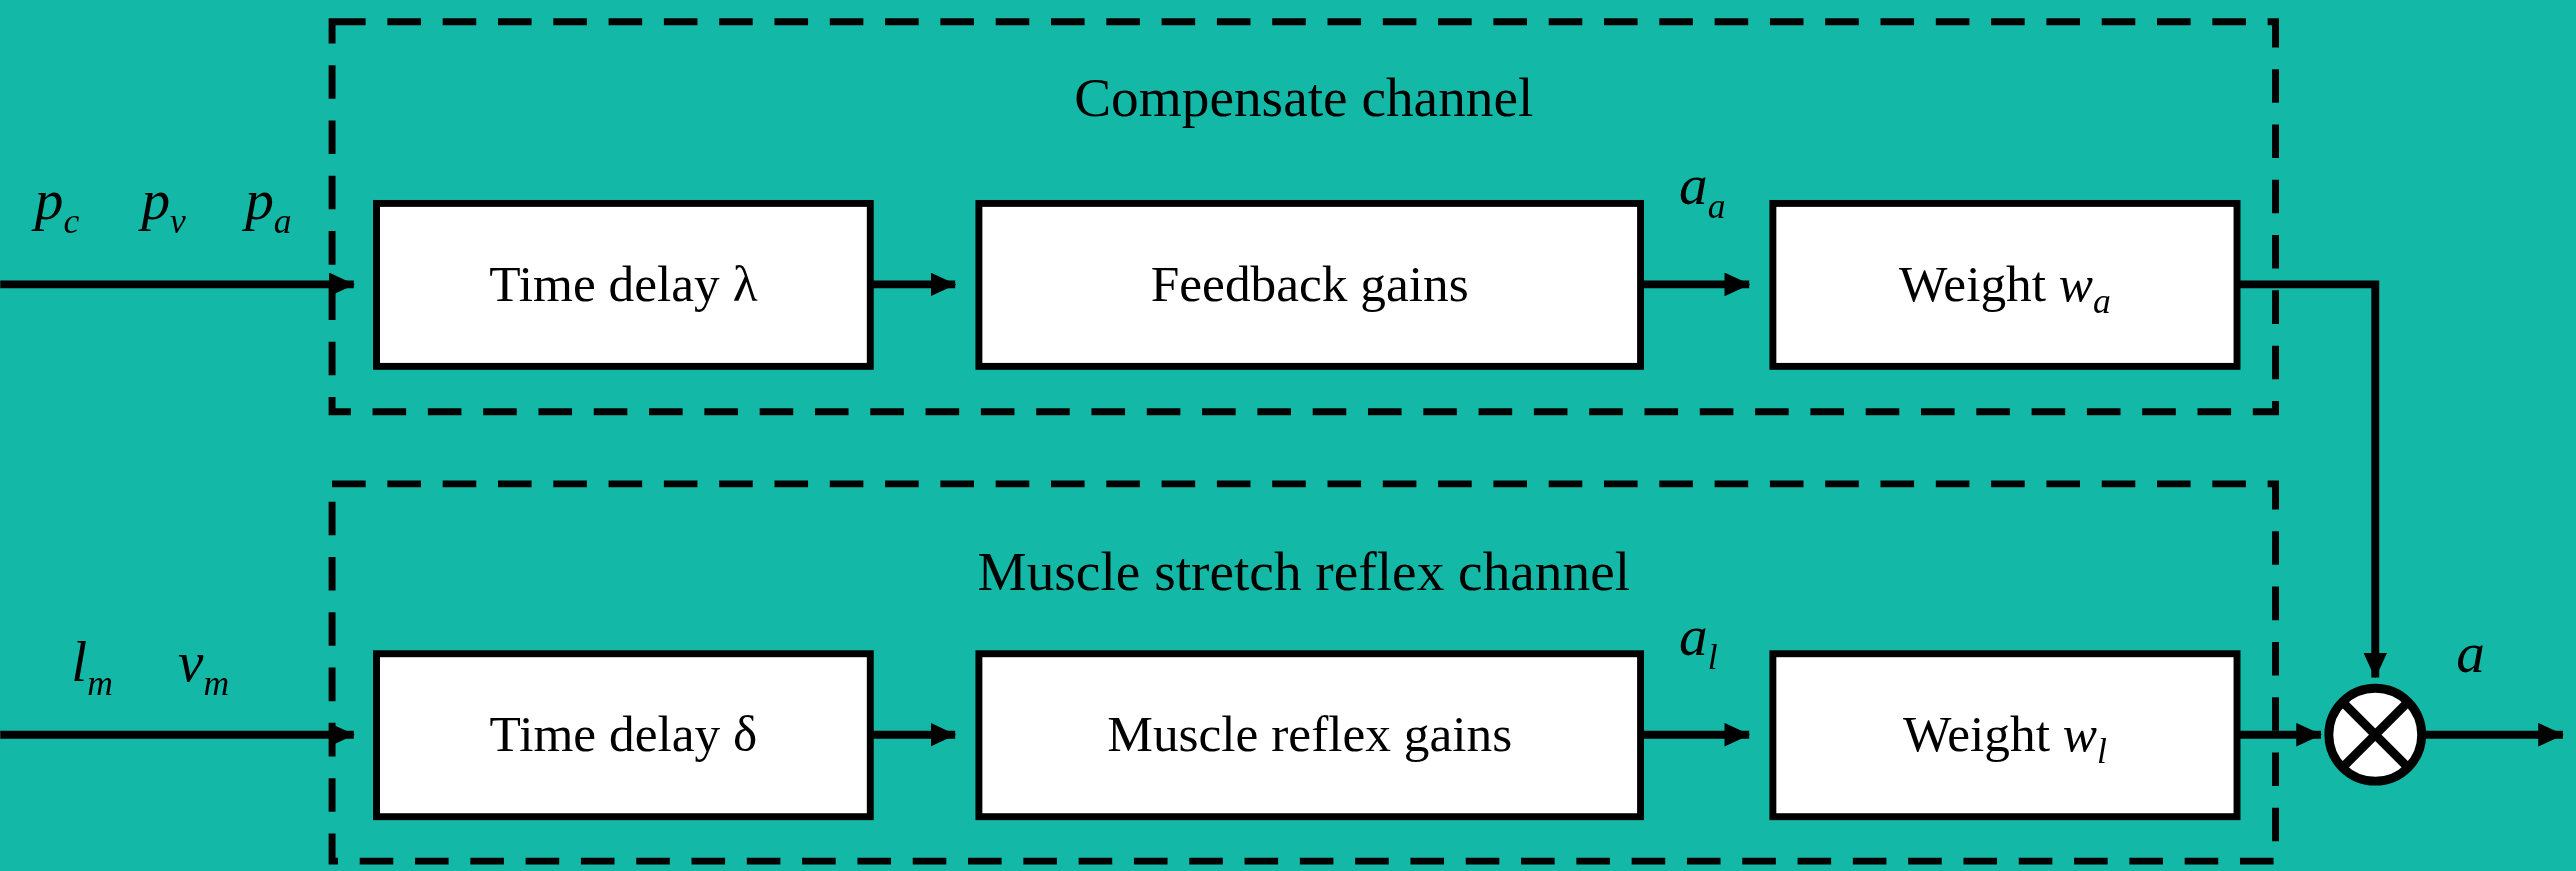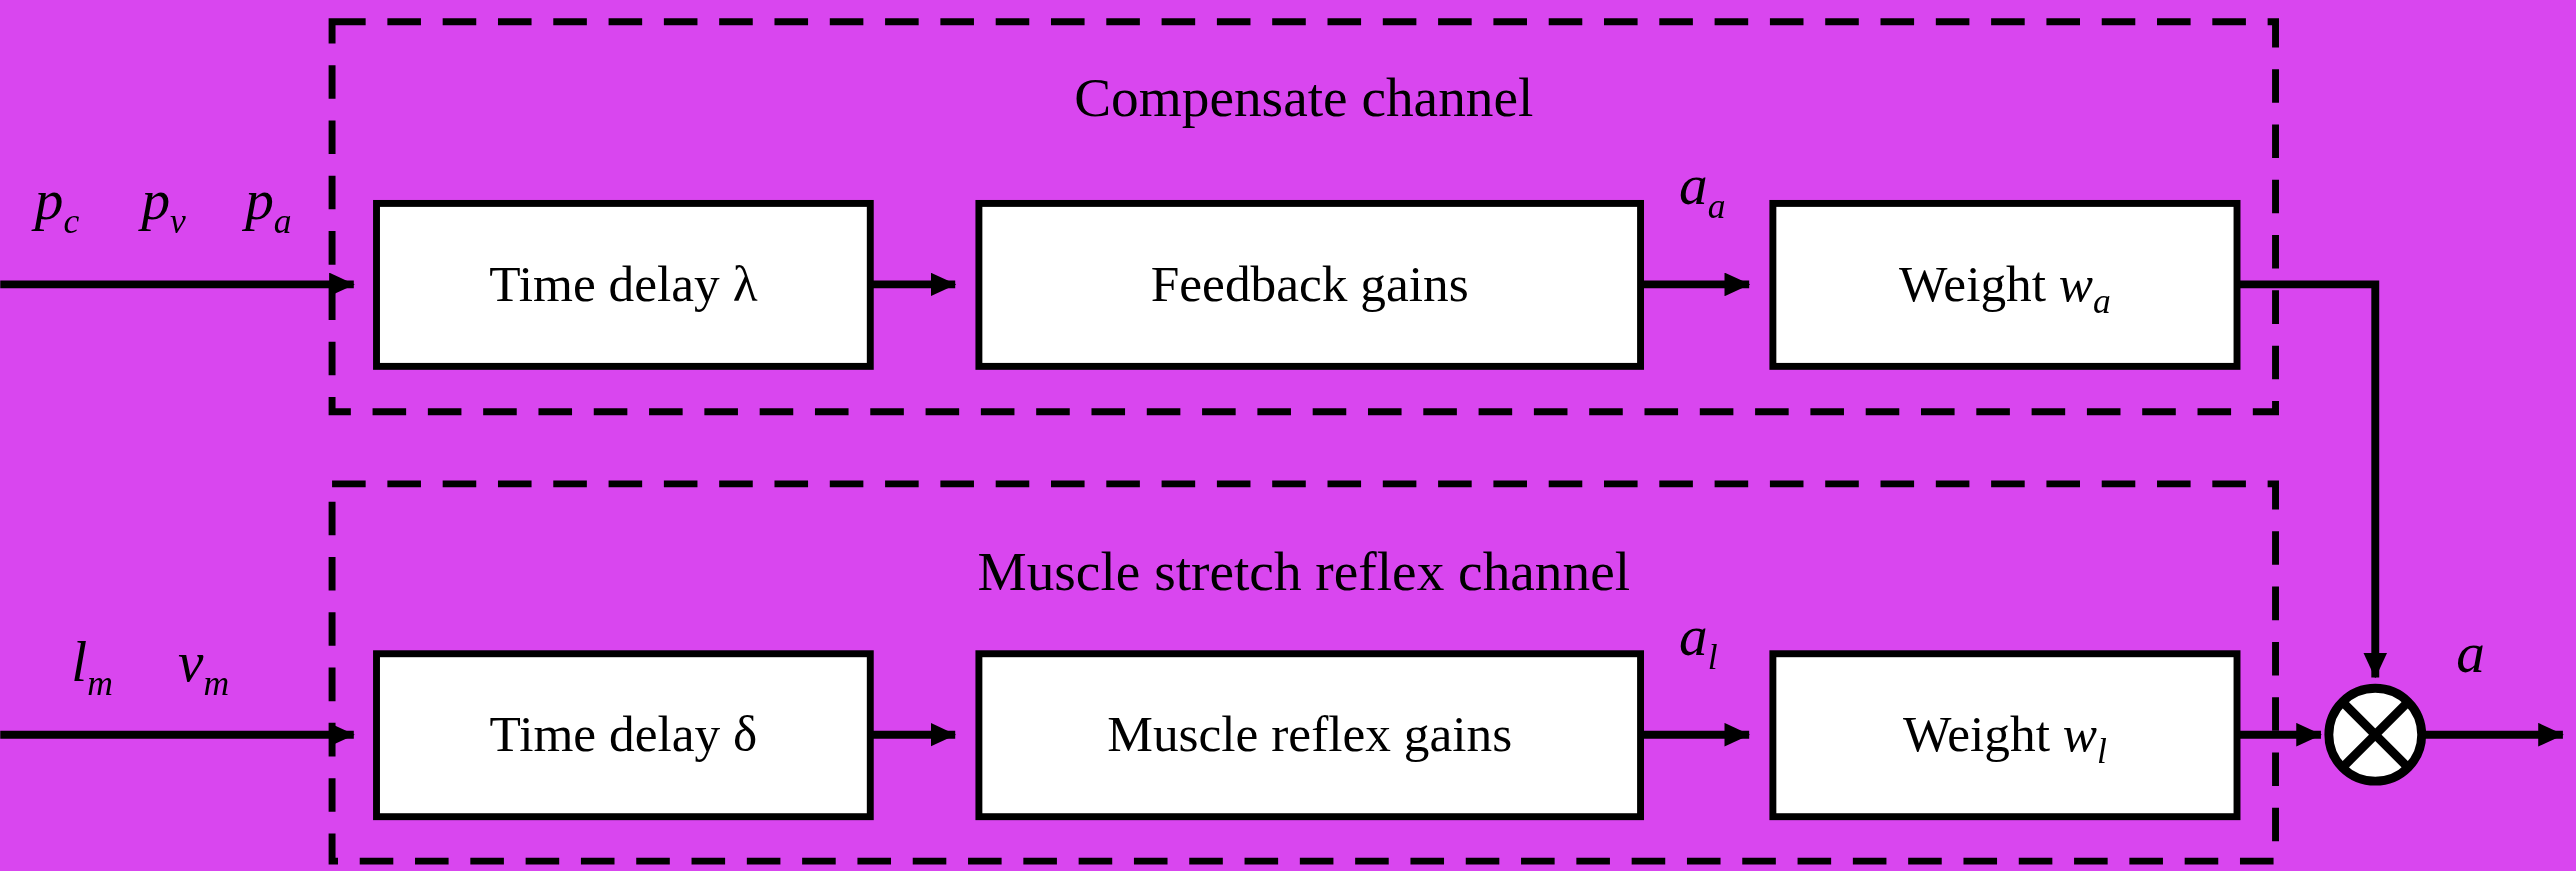--- a/index.html
+++ b/index.html
@@ -7,21 +7,21 @@
     padding: 0;
     background: #ffffff;
   }
   body {
     font-family: "Liberation Serif", "DejaVu Serif", serif;
   }
   #stage {
     position: relative;
     width: 2576px;
     height: 871px;
-    background: #d946ef;
+    background: #14b8a6;
     overflow: hidden;
   }
   svg.diagram {
     position: absolute;
     left: 0;
     top: 0;
     width: 2576px;
     height: 871px;
   }
   .blk-label {

